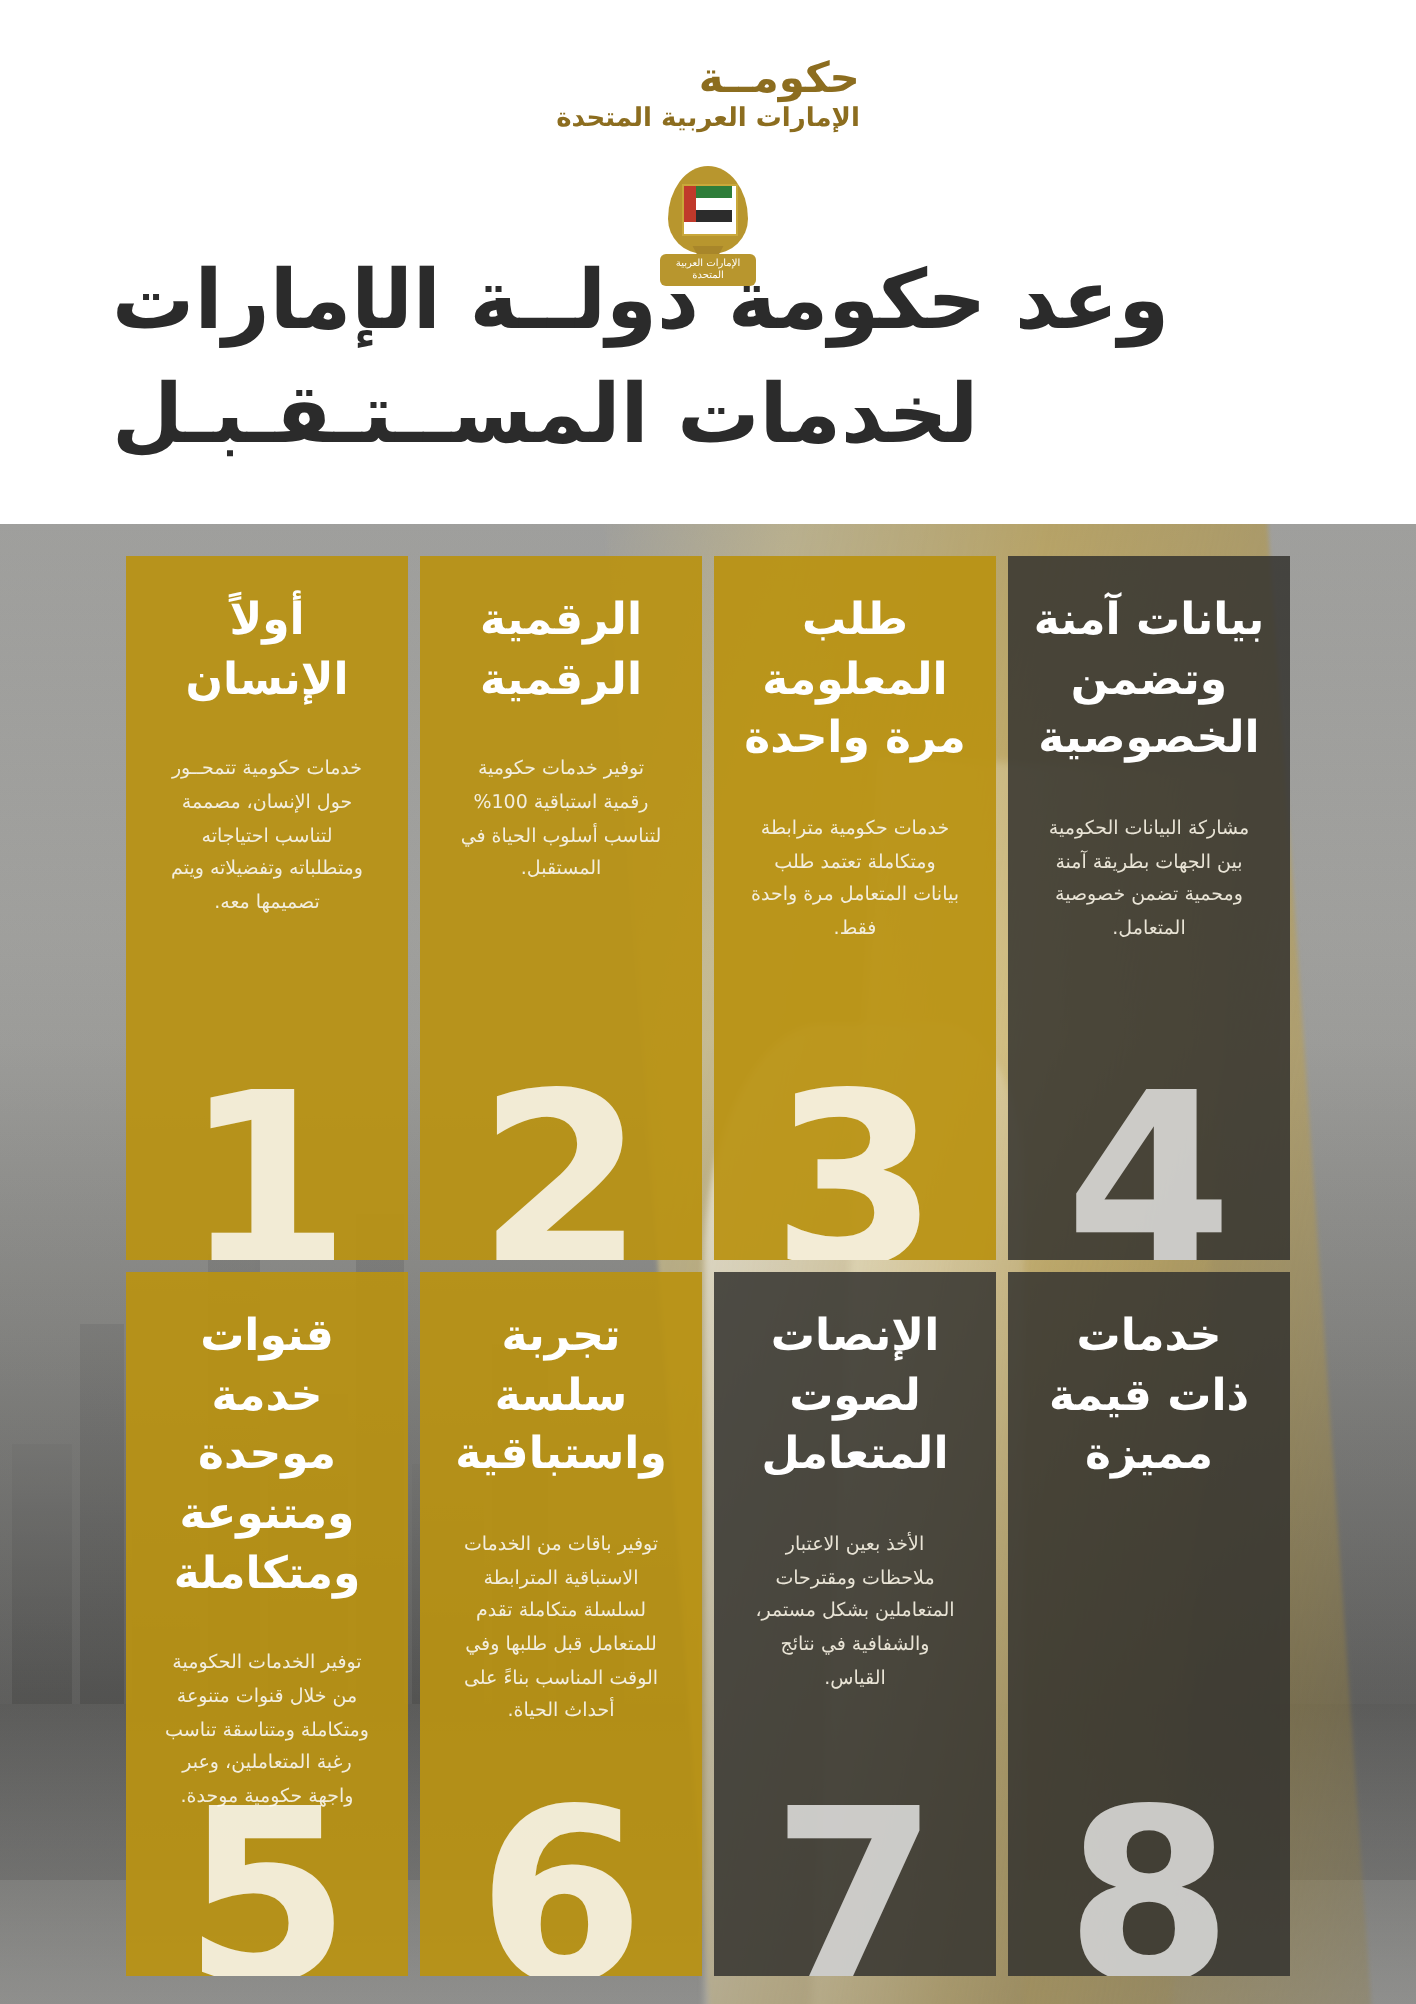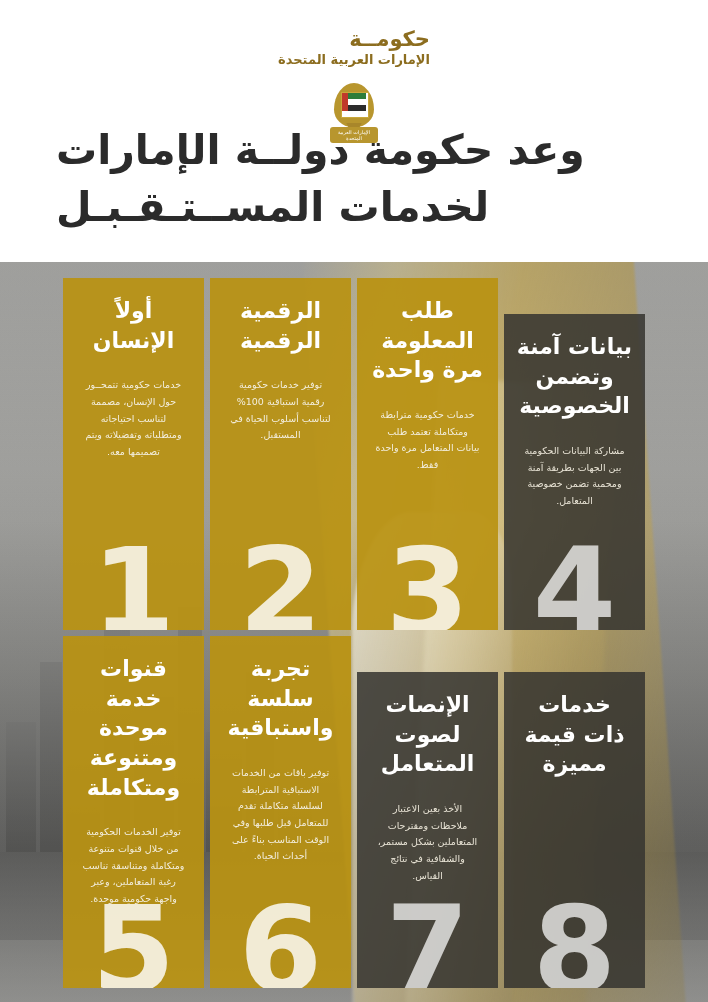--- a/index.html
+++ b/index.html
@@ -219,21 +219,20 @@
     overflow: hidden;
     padding: 18px 12px 0 12px;
     box-sizing: border-box;
     color: #ffffff;
   }
   .card.gold {
     background: rgba(185,146,18,0.93);
   }
   .card.dark {
     background: rgba(54,52,48,0.86);
-    margin-top: 36px;
   }
 
   .card-title {
     font-size: 22px;
     font-weight: bold;
     line-height: 1.35;
     text-align: center;
     color: #ffffff;
     letter-spacing: 0px;
   }

